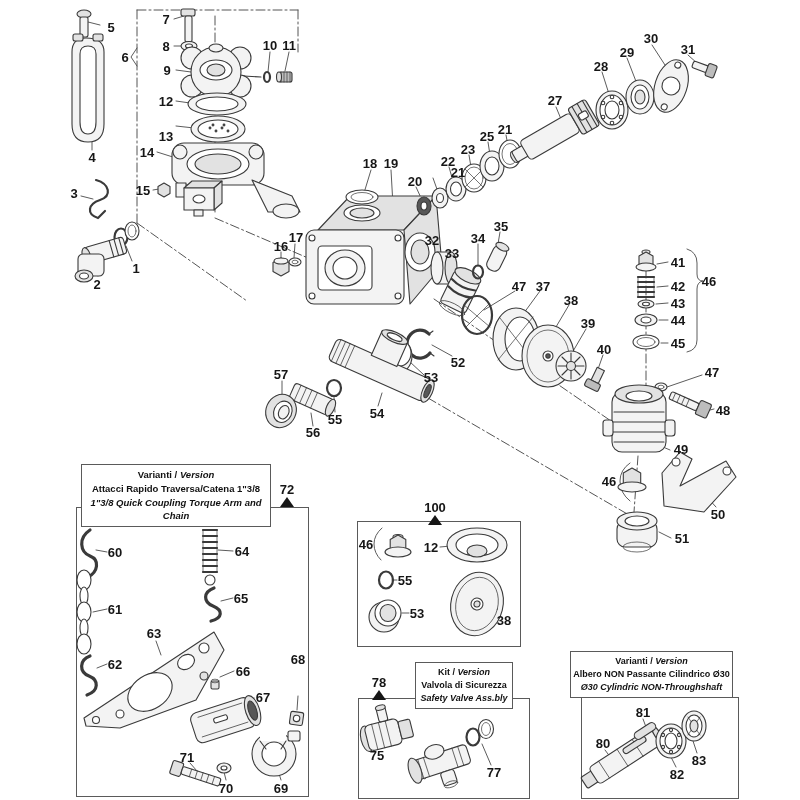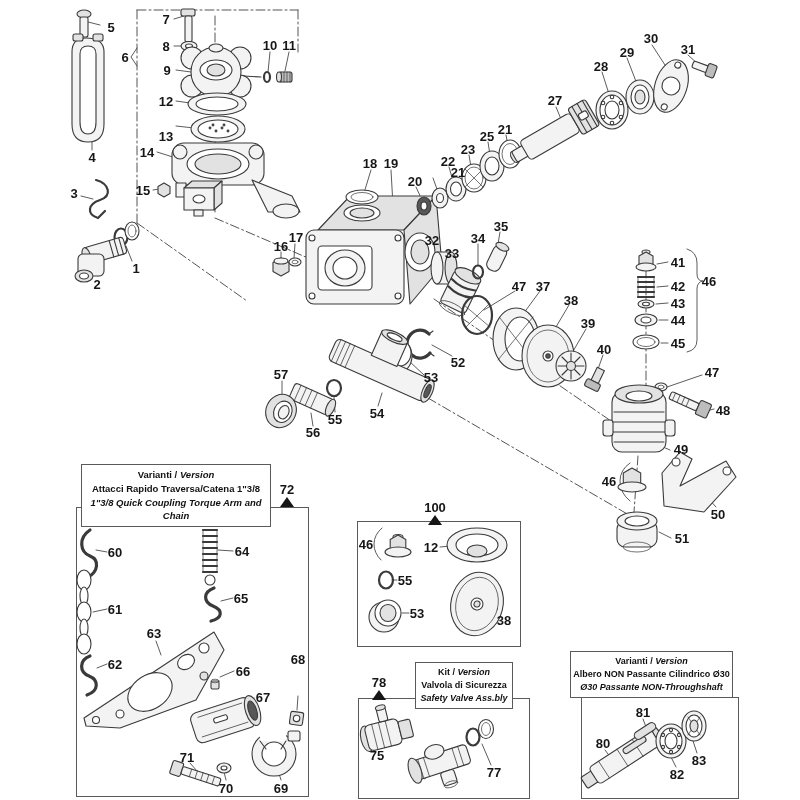--- a/index.html
+++ b/index.html
@@ -531,21 +531,21 @@
     <div class="it">1"3/8 Quick Coupling Torque Arm and Chain</div>
   </div>
   <div class="caption-box cap-b">
     <div><span>Kit / </span><span class="it">Version</span></div>
     <div>Valvola di Sicurezza</div>
     <div class="it">Safety Valve Ass.bly</div>
   </div>
   <div class="caption-box cap-c">
     <div><span>Varianti / </span><span class="it">Version</span></div>
     <div>Albero NON Passante Cilindrico Ø30</div>
-    <div class="it">Ø30 Passante NON-Throughshaft</div>
+    <div class="it">Ø30 Cylindric NON-Throughshaft</div>
   </div>
 
   <div>
       <span class="plabel" style="left: 136px; top: 268px;">1</span>
       <span class="plabel" style="left: 97px; top: 284px;">2</span>
       <span class="plabel" style="left: 74px; top: 193px;">3</span>
       <span class="plabel" style="left: 92px; top: 157px;">4</span>
       <span class="plabel" style="left: 111px; top: 27px;">5</span>
       <span class="plabel" style="left: 125px; top: 57px;">6</span>
       <span class="plabel" style="left: 166px; top: 19px;">7</span>

